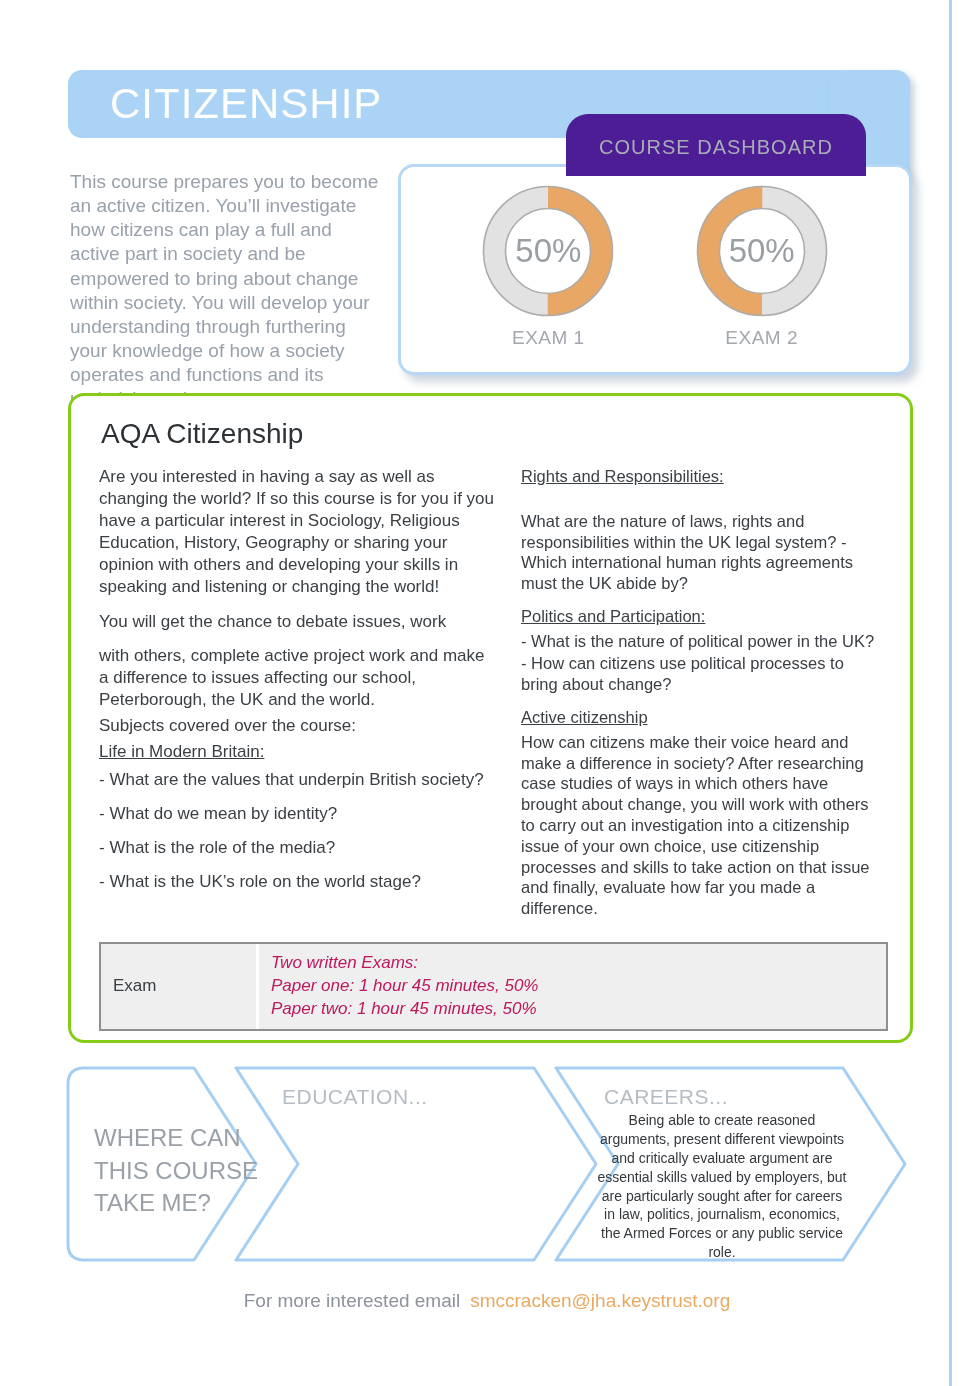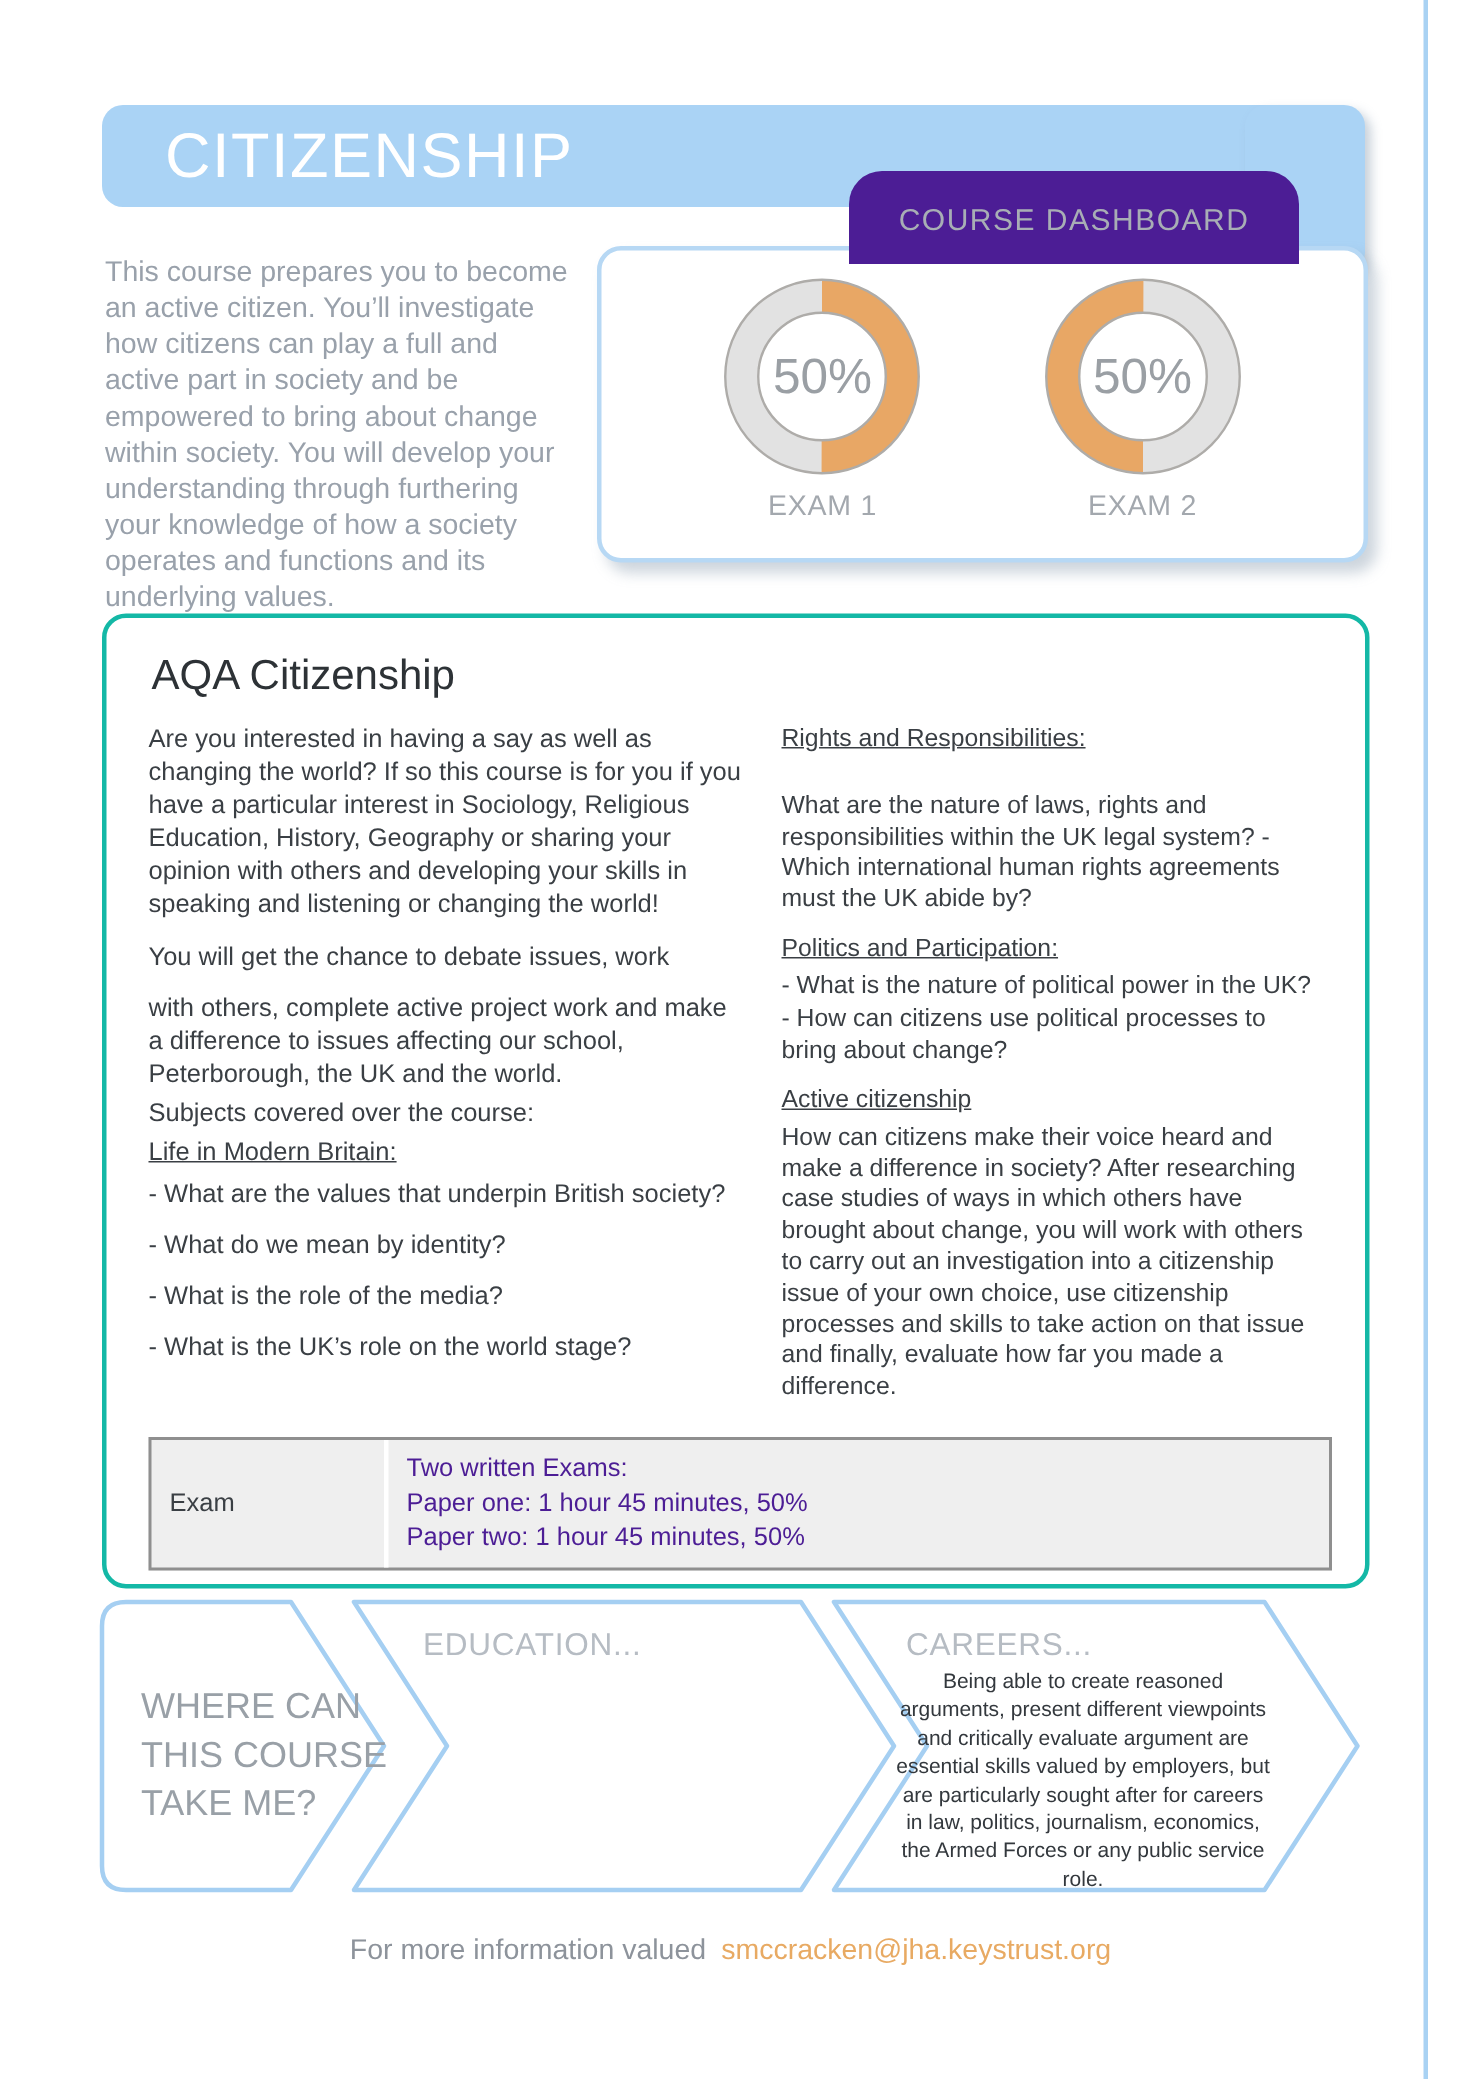--- a/index.html
+++ b/index.html
@@ -21,37 +21,37 @@
   
   .dash-tab { position:absolute; left:566px; top:114px; width:300px; height:62px; background:#4c1d95; border-radius:22px 22px 0 0; z-index:4; text-align:center; padding-top:22px; }
   .dash-tab span { font-size:20px; letter-spacing:1px; color:#a8aeb5; }
   .dash-card { position:absolute; left:398px; top:164px; width:514px; height:211px; background:#ffffff; border:3px solid #b7d8f4; border-radius:16px; z-index:3; box-shadow:6px 7px 9px rgba(130,150,170,.4); display:flex; justify-content:space-evenly; align-items:flex-start; padding-top:18px; }
   .chart { display:flex; flex-direction:column; align-items:center; }
   .donut { position:relative; width:132px; height:132px; }
   .donut-val { position:absolute; inset:0; display:flex; align-items:center; justify-content:center; font-size:33px; color:#9a9fa4; font-weight:300; }
   .chart-label { margin-top:10px; font-size:19px; letter-spacing:.5px; color:#a3a8ae; }
 
   
-  .main-card { position:absolute; left:68px; top:409px; width:845px; height:650px; background:#fff; border:3px solid #14b8a6; border-radius:16px; padding:18px 28px; z-index:2; }
+  .main-card { position:absolute; left:68px; top:393px; width:845px; height:650px; background:#fff; border:3px solid #84cc16; border-radius:16px; padding:18px 28px; z-index:2; }
   .main-card h1 { font-size:28px; font-weight:400; color:#2d3236; margin:4px 0 16px 2px; }
   .cols { display:flex; gap:24px; }
   .col-left { width:398px; flex:none; }
   .col-right { flex:1; }
   .col-left p, .col-left div.line { font-size:17px; line-height:1.3; color:#3a3f44; }
   .col-right p, .col-right div.line { font-size:16.5px; line-height:1.26; color:#3a3f44; }
   .mb12 { margin-bottom:12px; } .mb6 { margin-bottom:6px; } .mb4 { margin-bottom:4px; }
   .uhead { text-decoration:underline; }
   .bullet { margin-bottom:12px; }
   .rights-head { margin-bottom:24px; }
   .politics-item { margin-bottom:2px; }
   .active-head { margin-top:12px; margin-bottom:4px; }
 
   .exam-table { position:absolute; left:28px; top:546px; width:789px; display:flex; background:#efefef; border:2px solid #8f8f8f; }
   .exam-table .cell-label { width:158px; flex:none; border-right:3px solid #ffffff; display:flex; align-items:center; padding:28px 12px; font-size:17px; color:#3a3f44; }
-  .exam-table .cell-content { padding:8px 12px; font-size:17px; line-height:1.35; color:#4c1d95; }
+  .exam-table .cell-content { padding:8px 12px; font-size:17px; line-height:1.35; color:#be185d;font-style:italic; }
 
   
   .chev { position:absolute; z-index:1; }
   .q-text { position:absolute; left:94px; top:1122px; width:180px; font-size:24px; line-height:1.36; color:#99a0a7; z-index:2; }
   .path-head { position:absolute; font-size:21px; letter-spacing:.5px; color:#b6bcc3; z-index:2;text-align:center; }
   .path-body { position:absolute; font-size:14px; line-height:1.35; color:#33383d; text-align:center; z-index:2; }
   #edu-head { left:282px; top:1085px; }
   #edu-body { left:278px; top:1111px; width:244px; }
   #car-head { left:604px; top:1085px; }
   #car-body { left:596px; top:1111px; width:252px; }
@@ -146,16 +146,16 @@
   <svg class="chev" style="left:552px; top:1066px;" width="356" height="200" viewBox="0 0 356 200">
     <path d="M4,2 H291 L353,98 L291,194 H4 L66,98 Z" fill="#ffffff" stroke="#a5cff2" stroke-width="3" stroke-linejoin="round"></path>
   </svg>
 
   <div class="q-text">WHERE CAN THIS COURSE TAKE ME?</div>
   <div class="path-head" id="edu-head">EDUCATION...</div>
   <div class="path-head" id="car-head">CAREERS...</div>
   <div class="path-body" id="car-body">Being able to create reasoned arguments, present different viewpoints and critically evaluate argument are essential skills valued by employers, but are particularly sought after for careers in law, politics, journalism, economics, the Armed Forces or any public service role.</div>
 
   <div class="footer">
-    <span class="label">For more information valued</span><a class="email" href="#">smccracken@jha.keystrust.org</a>
+    <span class="label">For more interested email</span><a class="email" href="#">smccracken@jha.keystrust.org</a>
   </div>
 
 </div>
 
 </body></html>

